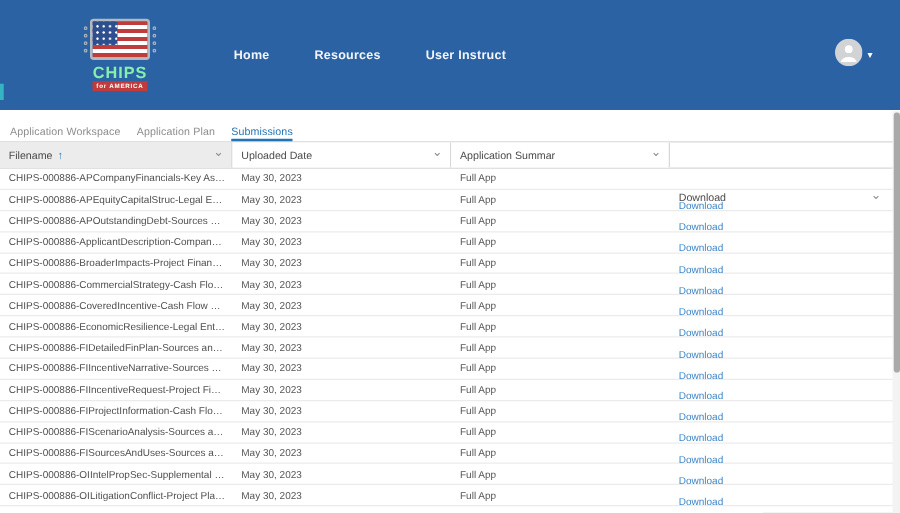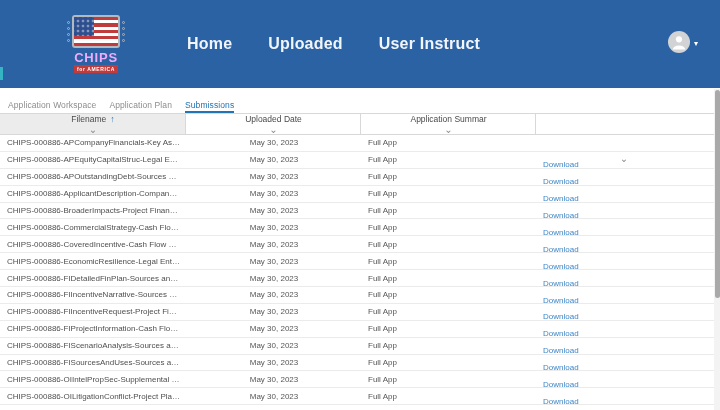--- a/index.html
+++ b/index.html
@@ -21,47 +21,47 @@
   .chip {
     width:48px; height:33px; border:2px solid #b3b9bf; border-radius:3px;
     position:relative; overflow:hidden;
     background:repeating-linear-gradient(180deg,#c03b3b 0 3.2px,#ffffff 3.2px 6.4px);
   }
   .canton {
     position:absolute; left:0; top:0; width:20px; height:19px; background:#2d4f8f;
     background-image:radial-gradient(#ffffff 0.8px, transparent 1.1px);
     background-size:5px 5px; background-position:1.5px 1.5px;
   }
-  .chips-text { color:#f0abfc; font-weight:bold; font-size:13px; letter-spacing:0.8px; line-height:1; margin-top:3px; }
+  .chips-text { color:#86efac; font-weight:bold; font-size:13px; letter-spacing:0.8px; line-height:1; margin-top:3px; }
   .for-america { background:#c03b3b; color:#ffffff; font-size:5px; font-weight:bold; letter-spacing:0.6px; padding:1px 3px; margin-top:1px; }
   .main-nav { display:flex; gap:36px; margin-left:57px; }
-  .nav-link { color:#f2f5f9; font-size:16px; font-weight:bold; letter-spacing:0.2px; text-decoration:none; cursor:pointer; }
+  .nav-link { color:#f2f5f9; font-size:10px; font-weight:bold; letter-spacing:0.2px; text-decoration:none; cursor:pointer; }
   .user-menu { margin-left:auto; margin-right:22px; display:flex; align-items:center; gap:4px; cursor:pointer; }
   .caret { color:#ffffff; font-size:8px; line-height:1; }
   
   .tab-bar { display:flex; gap:13px; padding:12px 0 0 8px; }
   .tab {
     font-size:8.5px; color:#8d8d8d; padding-bottom:1px; cursor:pointer;
     border-bottom:2px solid transparent; letter-spacing:0.1px;
   }
   .tab.active { color:#2374b5; font-weight:normal; border-bottom-color:#2374b5; }
   
   .thead {
     display:flex; height:22px; border-top:1px solid #d8d8d8; border-bottom:1px solid #d8d8d8;
   }
   .th {
     display:flex; align-items:center; justify-content:space-between;
     padding:0 6px 0 7px; border-right:1px solid #d8d8d8;
-    font-size:8.5px; color:#4a4a4a; cursor:pointer; background:#ffffff;flex-direction:column;
+    font-size:8.5px; color:#4a4a4a; cursor:pointer; background:#ffffff;
   }
   .th.sorted { background:#ececec; }
   .th .label-wrap { display:flex; align-items:center; gap:4px; white-space:nowrap; overflow:hidden; }
   .sort-arrow { color:#2f7cc0; font-size:9px; font-weight:bold; }
   .chev { color:#8a8a8a; font-size:10px; line-height:0.5; transform:translateY(-2px); }
-  .col-0 { width:186px; } .col-1 { width:175px;text-align:center; } .col-2 { width:175px; } .col-3 { width:176px;margin-top:44px; }
+  .col-0 { width:186px; } .col-1 { width:175px; } .col-2 { width:175px; } .col-3 { width:176px;margin-top:44px; }
   .tbody { }
   .tr { display:flex; align-items:center; height:16.9px; border-bottom:1px solid #ebebeb; font-size:8px; color:#565656; }
   .td { padding-left:7px; padding-right:6px; white-space:nowrap; overflow:hidden; }
   .td.filename { text-overflow:ellipsis; color:#4f4f4f; }
   .dl-link { color:#3e86c7; text-decoration:none; cursor:pointer; }
   
   .vscrollbar { position:absolute; right:0; top:89px; width:6px; height:321px; background:#f3f3f3; }
   .vthumb { position:absolute; top:1px; right:0.5px; width:4.5px; height:208px; background:#a9a9a9; border-radius:3px; cursor:pointer; }
 </style>
 </head>
@@ -87,21 +87,21 @@
             <span class="pin"></span>
             <span class="pin"></span>
         </div>
       </div>
       <div class="chips-text">CHIPS</div>
       <div class="for-america">for AMERICA</div>
     </div>
 
     <nav class="main-nav">
       <a class="nav-link">Home</a>
-      <a class="nav-link">Uploaded</a>
+      <a class="nav-link">Resources</a>
       <a class="nav-link">User Instruct</a>
     </nav>
 
     <div class="user-menu">
       <span>
         <svg width="22" height="22" viewBox="0 0 22 22">
           <circle cx="11" cy="11" r="11" fill="#d2d3d5"></circle>
           <circle cx="11" cy="8.3" r="3.1" fill="#ffffff"></circle>
           <path d="M4.6 18.6 a6.6 5.4 0 0 1 12.8 0 z" fill="#ffffff"></path>
         </svg>

